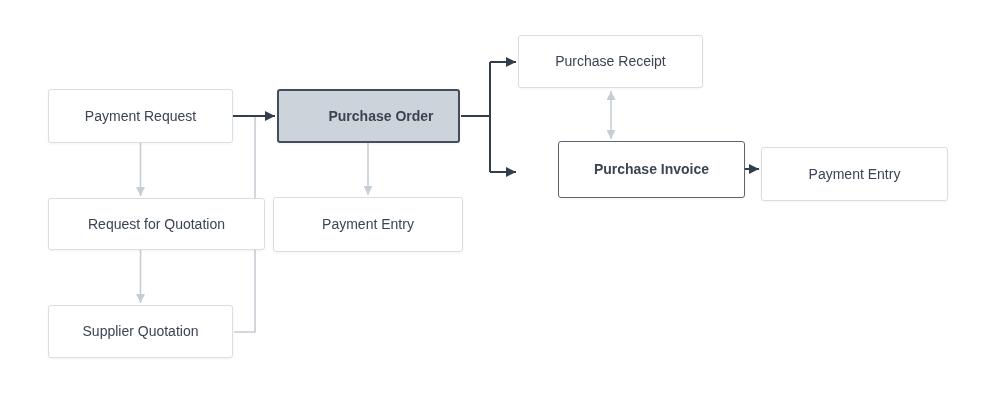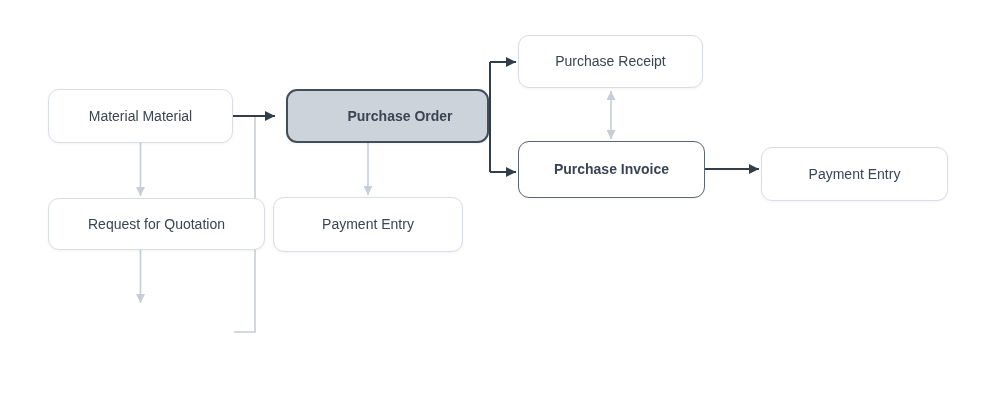--- a/index.html
+++ b/index.html
@@ -11,39 +11,40 @@
     overflow:hidden;
   }
   svg.edges{position:absolute;left:0;top:0;width:1000px;height:400px;}
   .node{
     position:absolute;
     display:flex;align-items:center;justify-content:center;
     text-align:center;
     box-sizing:border-box;
     background:#ffffff;
     border:1px solid #d9dee6;
-    border-radius:11px;
+    border-radius:3px;
     color:#3a4452;
     font-size:14px;
     font-weight:500;
     line-height:1.3;
     box-shadow:0 1px 3px rgba(16,24,40,0.05);
   }
   .node.active{
     background:#cdd3da;
     border:2px solid #434e5b;
     font-weight:700;
   }
   .node.emphasis{
     border:1.5px solid #5c6672;
     font-weight:700;
+    margin-left:40px;
   }
   
   .n-mr  {left:48px;  top:89px;  width:185px; height:54px;}
-  .n-po  {left:286px; top:89px;  width:203px; height:54px;padding-left:25px;}
+  .n-po  {left:277px; top:89px;  width:183px; height:54px;padding-left:25px;}
   .n-pr  {left:518px; top:35px;  width:185px; height:53px;}
   .n-pi  {left:518px; top:141px; width:187px; height:57px;}
   .n-pe  {left:761px; top:147px; width:187px; height:54px;}
   .n-rfq {left:48px;  top:198px; width:217px; height:52px;}
   .n-sq  {left:48px;  top:305px; width:185px; height:53px;}
   .n-pea {left:273px; top:197px; width:190px; height:55px;}
   .edge-dark{stroke:#333e4b;stroke-width:2;fill:none;}
   .edge-light{stroke:#c7cdd5;stroke-width:1.6;fill:none;}
 </style>
 </head>
@@ -75,32 +76,33 @@
 
     <path class="edge-dark" d="M490,62 H516" marker-end="url(#arrow-dark)"></path>
 
     <path class="edge-dark" d="M490,172 H516" marker-end="url(#arrow-dark)"></path>
 
     <path class="edge-light" d="M611,91 V139" marker-start="url(#arrow-light)" marker-end="url(#arrow-light)"></path>
 
     <path class="edge-dark" d="M705,169 H759" marker-end="url(#arrow-dark)"></path>
   </svg>
 
-  <div class="node n-mr">Material Material</div>
+  <div class="node n-mr">Payment Request</div>
 
   <div class="node active n-po">Purchase Order</div>
 
   <div class="node n-pr">Purchase Receipt</div>
 
   <div class="node emphasis n-pi">Purchase Invoice</div>
 
   <div class="node n-pe">Payment Entry</div>
 
   <div class="node n-rfq">Request for Quotation</div>
 
+  <div class="node n-sq">Supplier Quotation</div>
 
   <div class="node n-pea">
     <div>
       <div>Payment Entry</div>
     </div>
   </div>
 
 </div>
 
 </body></html>

